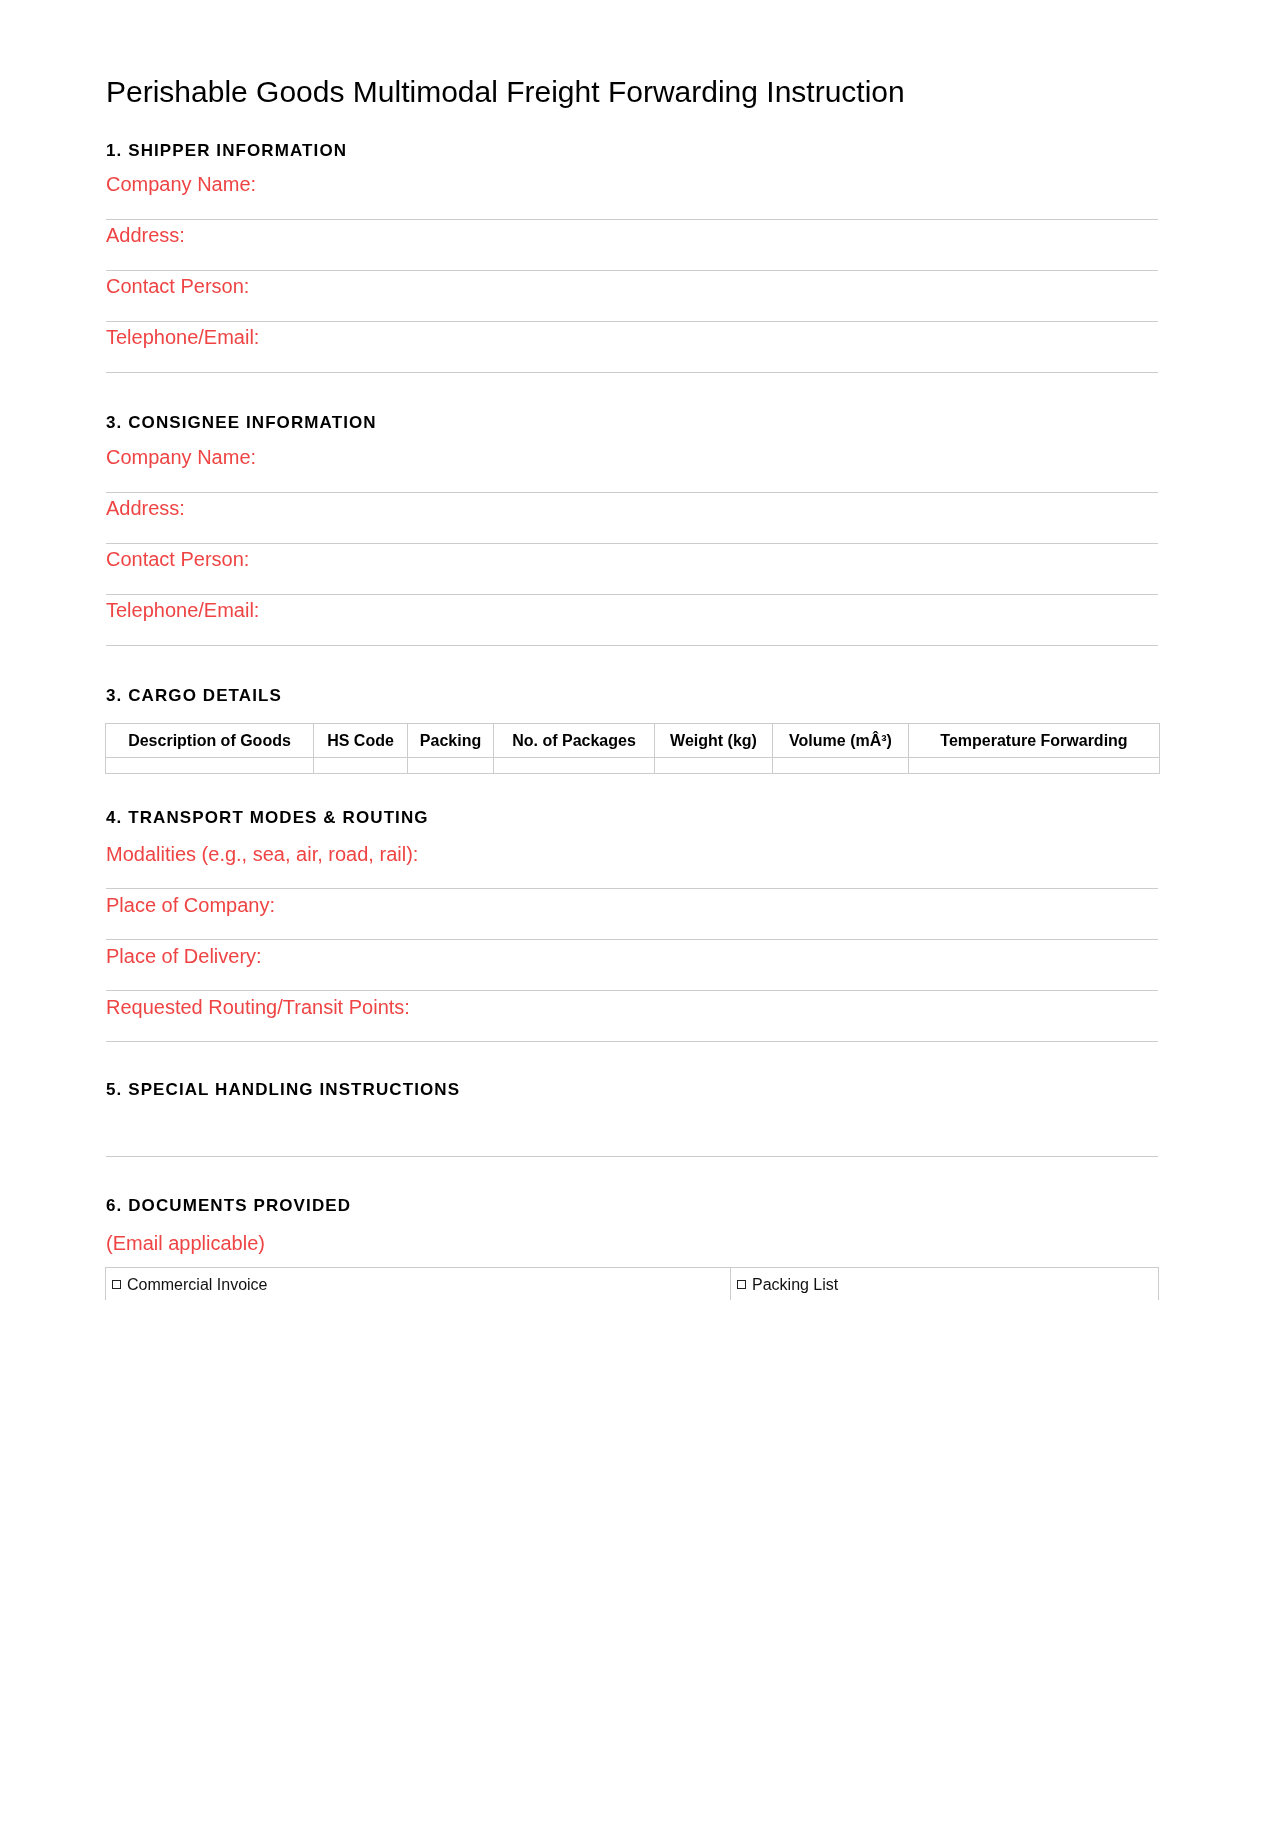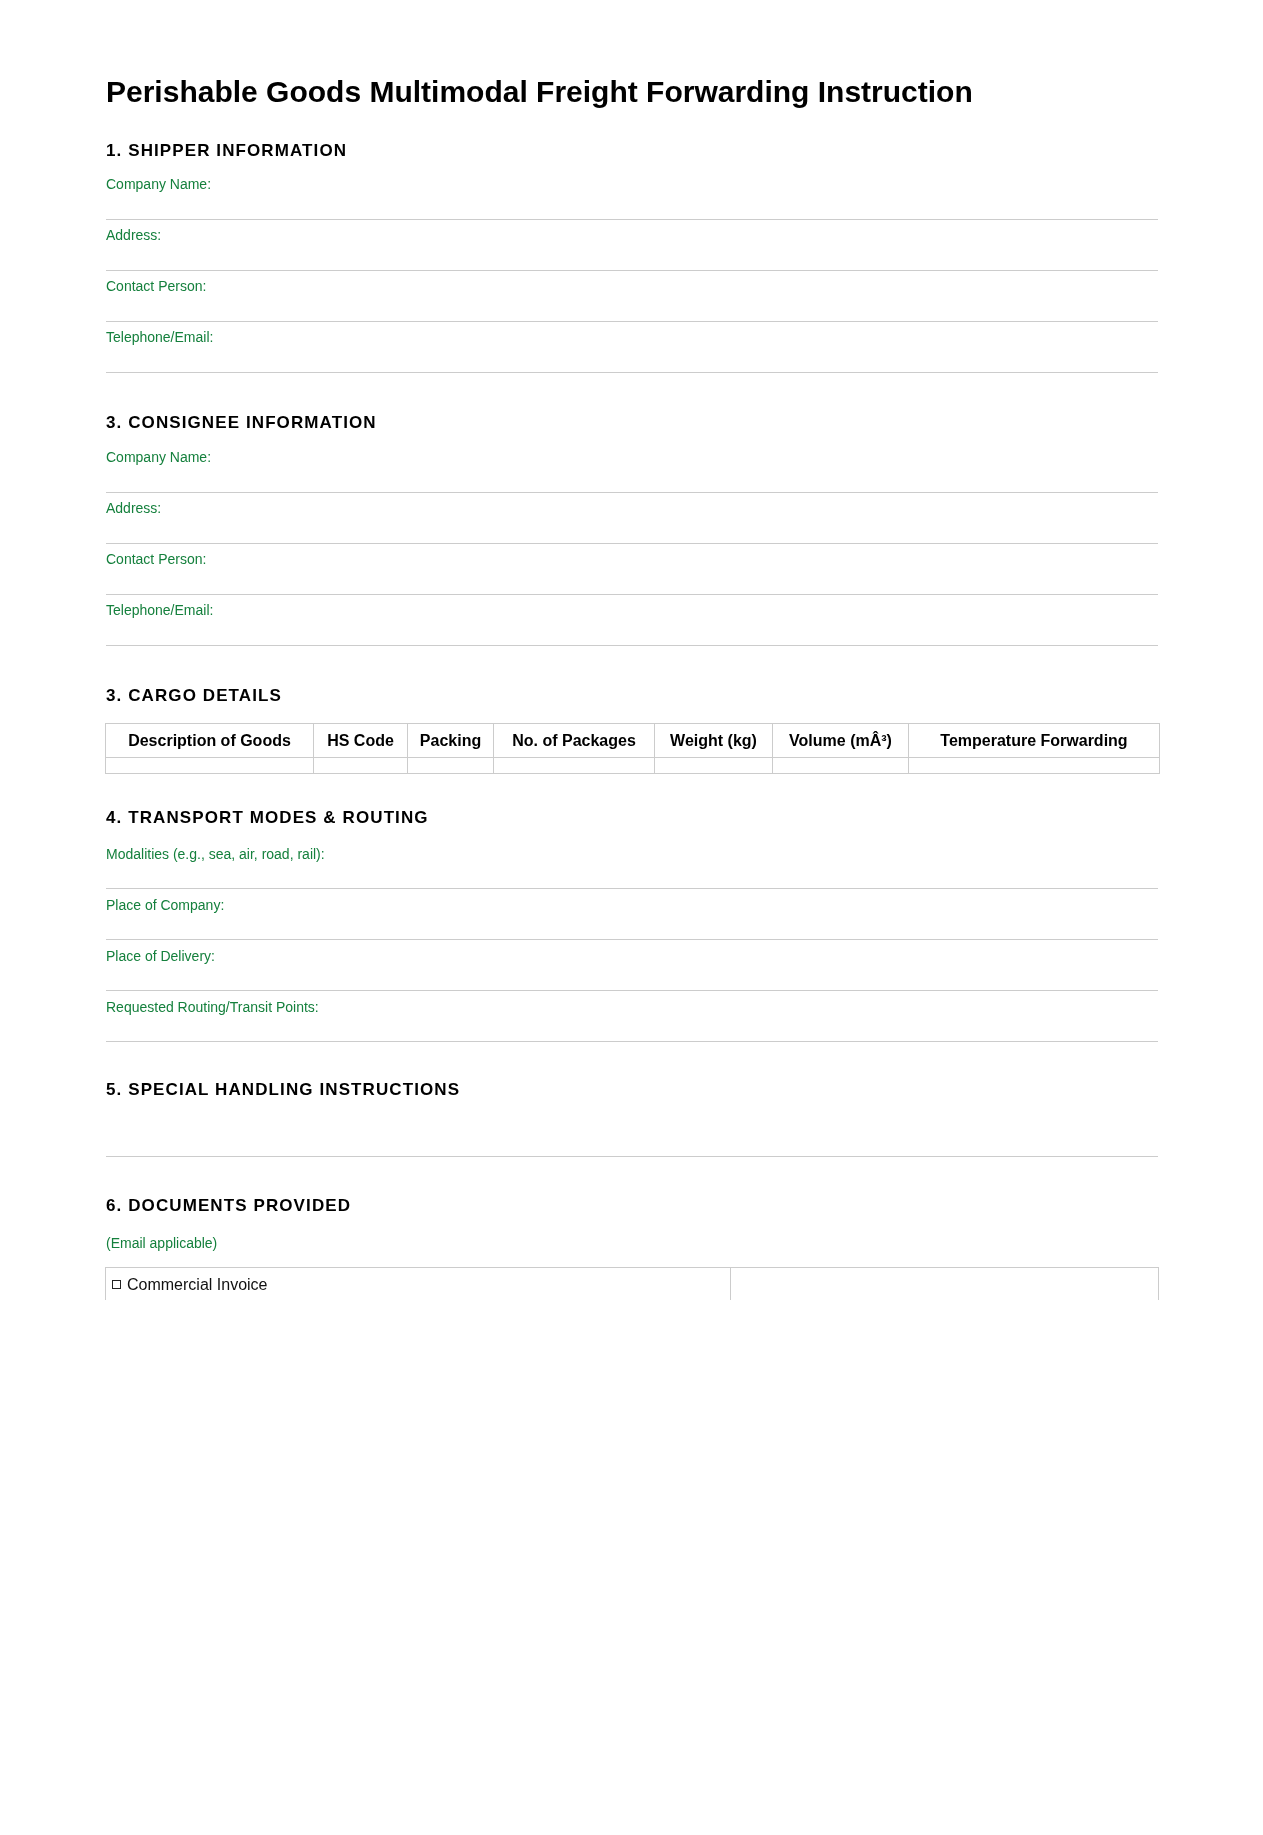--- a/index.html
+++ b/index.html
@@ -1,21 +1,21 @@
 <!DOCTYPE html>
 <html><head>
 <meta charset="utf-8">
 <style>
   html, body { margin: 0; padding: 0; background: #ffffff; }
   body { width: 1263px; height: 1835px; position: relative; overflow: hidden;
          font-family: "Liberation Sans", sans-serif; color: #000; }
   .abs { position: absolute; }
-  .title { left: 106px; top: 77px; font-size: 30px; line-height: 30px; font-weight: bold; white-space: nowrap; margin: 0; }
+  .title { left: 106px; top: 77px; font-size: 30px; line-height: 30px; font-weight: normal; white-space: nowrap; margin: 0; }
   .h2 { left: 106px; font-size: 17px; line-height: 17px; font-weight: bold; letter-spacing: 1.1px; white-space: nowrap; margin: 0; text-align: center; }
-  .label { left: 106px; font-size: 14px; line-height: 16px; white-space: nowrap; color: #15803d; }
+  .label { left: 106px; font-size: 20px; line-height: 16px; white-space: nowrap; color: #ef4444; }
   .rule { left: 106px; width: 1052px; height: 0; border-top: 1.5px solid #cccccc; }
   table.cargo { position: absolute; left: 105px; top: 723px; width: 1054px; border-collapse: collapse; table-layout: fixed; border-radius: 24px; }
   table.cargo th, table.cargo td { border: 1.5px solid #cccccc; padding: 0; }
   table.cargo th { height: 33px; font-size: 16px; font-weight: bold; text-align: center; white-space: nowrap; }
   table.cargo td { height: 15px; }
   .docs { position: absolute; left: 105px; top: 1267px; width: 1054px; height: 33px; overflow: hidden; }
   .docs-inner { display: flex; border: 1.5px solid #cccccc; border-bottom: none; height: 60px; box-sizing: border-box; }
   .doc-cell { position: relative; height: 100%; font-size: 16px; }
   .doc-cell.left { width: 624px; border-right: 1.5px solid #cccccc; }
   .doc-cell.right { flex: 1; }
@@ -98,14 +98,19 @@
 
 <h2 class="abs h2" style="top:1197px">6. DOCUMENTS PROVIDED</h2>
 <div class="abs label" style="top:1235px">(Email applicable)</div>
 <div class="docs">
   <div class="docs-inner">
     <div class="doc-cell left">
       <div class="doc-item">
         <span class="box"></span><span>Commercial Invoice</span>
       </div>
     </div>
+    <div class="doc-cell right">
+      <div class="doc-item">
+        <span class="box"></span><span>Packing List</span>
+      </div>
+    </div>
   </div>
 </div>
 
 </body></html>

